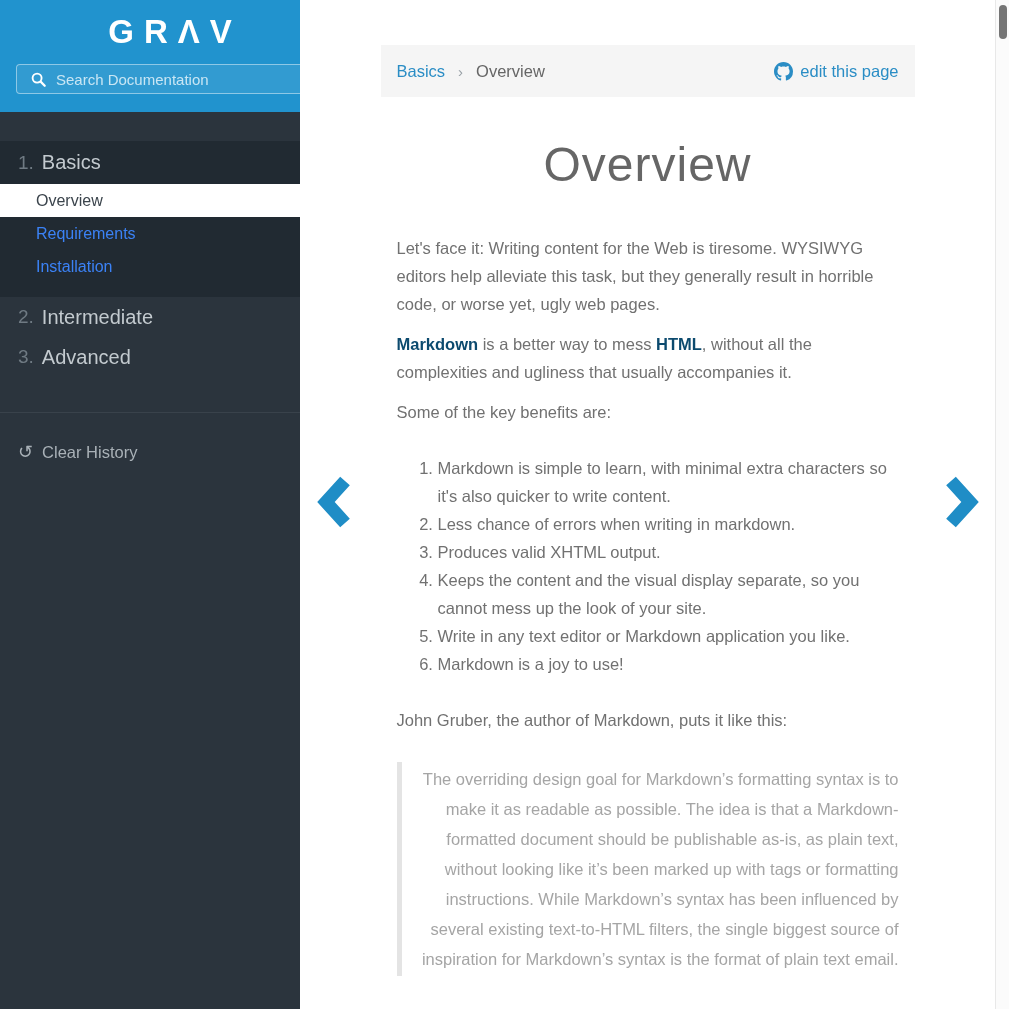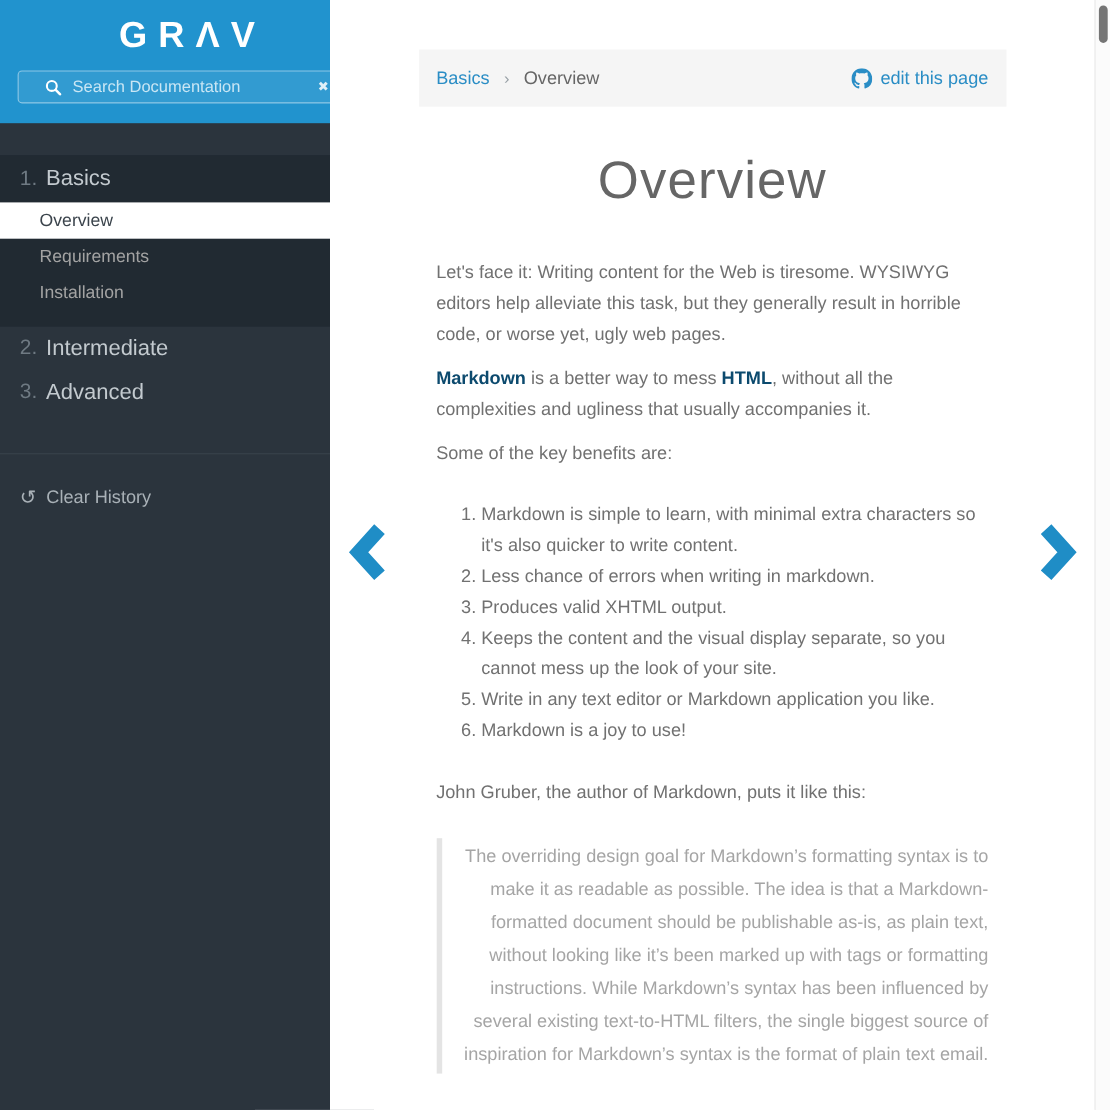--- a/index.html
+++ b/index.html
@@ -12,42 +12,42 @@
   
   .sidebar { position:absolute; left:0; top:0; width:340px; height:100%; background:#2b343d; }
   .side-header { height:112px; background:#2193ce; }
   .logo {
     padding-top:13px; text-align:center; color:#fff; font-size:33px;
     font-weight:600; letter-spacing:10px; text-indent:10px; cursor:pointer;
   }
   .searchbox {
     margin:13px 16px 0; height:30px; border:1px solid rgba(255,255,255,.45);
     border-radius:4px; background:rgba(255,255,255,.08);
-    display:flex; align-items:center; padding:0 24px; gap:8px;
+    display:flex; align-items:center; padding:0 14px; gap:8px;
   }
   .searchbox svg { flex:0 0 auto; }
   .searchbox input {
     flex:1; min-width:0; background:transparent; border:none; outline:none;
     color:#fff; font-size:15px; font-family:"Liberation Sans", sans-serif;
   }
   .searchbox input::placeholder { color:#c9e6f4; }
   .clear-x { color:rgba(255,255,255,.85); font-size:12px; cursor:pointer; line-height:1; }
 
   .nav-gap { height:29px; }
   .chapter-block { background:#212a32; padding-bottom:14px; }
   .chapter-row {
     height:43px; display:flex; align-items:center; padding:0 18px;
     font-size:20px; color:#c3cacf; cursor:pointer;
   }
   .chapter-row.plain { height:40px; background:transparent; }
   .chapter-row .num { color:#6f7a83; margin-right:8px; font-size:19px; }
   .check { margin-left:auto; color:#1f8dc6; font-size:15px; }
   .page-row {
     height:33px; display:flex; align-items:center; padding:0 18px 0 36px;
-    font-size:16px; color:#a3a3a3; cursor:pointer;
+    font-size:16px; color:#3b82f6; cursor:pointer;
   }
   .page-row.active { background:#fff; color:#3b444c; }
   .divider { height:1px; background:#39424b; margin-top:35px; }
   .clear-history {
     margin-top:24px; height:30px; display:flex; align-items:center;
     padding:0 18px; gap:9px; color:#a9b1b7; font-size:16.5px; cursor:pointer;
   }
   .hist-icon { font-size:18px; line-height:1; color:#a9b1b7; }
 
   

